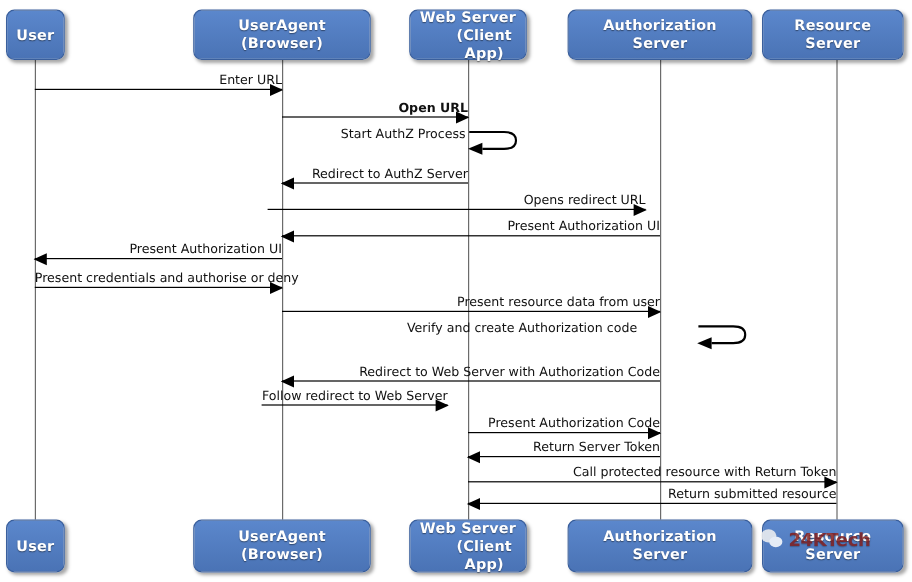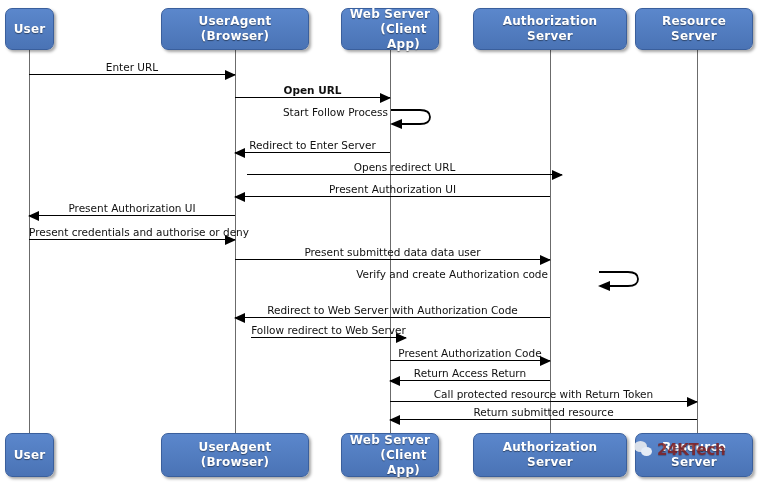--- a/index.html
+++ b/index.html
@@ -74,21 +74,21 @@
   }
   .msg.to-left .head {
     left: -1px;
     border-right: 11px solid #000000;
   }
   .msg .label {
     position: absolute;
     bottom: 3px;
     left: 0;
     width: 100%;
-    text-align: center;
+    text-align: right;
     font-family: "DejaVu Sans", sans-serif;
     font-size: 10.5px;
     color: #111111;
     white-space: nowrap;
     line-height: 1;
   }
   
   .selfloop {
     position: absolute;
   }
@@ -180,28 +180,28 @@
       <div class="msg to-right" style="left: 235px; width: 155px; top: 97px; font-weight: bold;">
         <span class="shaft" style="border-top-color: rgb(0, 0, 0);"></span>
         <span class="head"></span>
         <span class="label">Open URL</span>
       </div>
       <div class="selfloop" style="left: 390px; top: 109px; width: 42px; height: 22px;">
         <svg width="46" height="26">
           <path d="M 1 1 L 30 1 Q 40 1 40 8 Q 40 15 30 15 L 12 15" fill="none" stroke="#000000" stroke-width="1.8"></path>
           <polygon points="0,15 12,10 12,20" fill="#000000"></polygon>
         </svg>
-        <span class="label">Start Follow Process</span>
+        <span class="label">Start AuthZ Process</span>
       </div>
       <div class="msg to-left" style="left: 235px; width: 155px; top: 152px;">
         <span class="shaft" style="border-top-color: rgb(0, 0, 0);"></span>
         <span class="head"></span>
-        <span class="label">Redirect to Enter Server</span>
-      </div>
-      <div class="msg to-right" style="left: 247px; width: 315px; top: 174px; text-decoration: underline;">
+        <span class="label">Redirect to AuthZ Server</span>
+      </div>
+      <div class="msg to-right" style="left: 223px; width: 315px; top: 174px; text-decoration: underline;">
         <span class="shaft" style="border-top-color: rgb(0, 0, 0);"></span>
         <span class="head"></span>
         <span class="label">Opens redirect URL</span>
       </div>
       <div class="msg to-left" style="left: 235px; width: 315px; top: 196px;">
         <span class="shaft" style="border-top-color: rgb(0, 0, 0);"></span>
         <span class="head"></span>
         <span class="label">Present Authorization UI</span>
       </div>
       <div class="msg to-left" style="left: 29px; width: 206px; top: 215px;">
@@ -210,48 +210,48 @@
         <span class="label">Present Authorization UI</span>
       </div>
       <div class="msg to-right" style="left: 29px; width: 206px; top: 239px;">
         <span class="shaft" style="border-top-color: rgb(0, 0, 0);"></span>
         <span class="head"></span>
         <span class="label">Present credentials and authorise or deny</span>
       </div>
       <div class="msg to-right" style="left: 235px; width: 315px; top: 259px;">
         <span class="shaft" style="border-top-color: rgb(0, 0, 0);"></span>
         <span class="head"></span>
-        <span class="label">Present submitted data data user</span>
-      </div>
-      <div class="selfloop" style="left: 550px; top: 271px; width: 42px; height: 22px; padding-left: 48px;">
+        <span class="label">Present resource data from user</span>
+      </div>
+      <div class="selfloop" style="left: 533px; top: 271px; width: 42px; height: 22px; padding-left: 48px;">
         <svg width="46" height="26">
           <path d="M 1 1 L 30 1 Q 40 1 40 8 Q 40 15 30 15 L 12 15" fill="none" stroke="#000000" stroke-width="1.8"></path>
           <polygon points="0,15 12,10 12,20" fill="#000000"></polygon>
         </svg>
         <span class="label">Verify and create Authorization code</span>
       </div>
       <div class="msg to-left" style="left: 235px; width: 315px; top: 317px;">
         <span class="shaft" style="border-top-color: rgb(0, 0, 0);"></span>
         <span class="head"></span>
         <span class="label">Redirect to Web Server with Authorization Code</span>
       </div>
-      <div class="msg to-right" style="left: 251px; width: 155px; top: 337px;">
+      <div class="msg to-right" style="left: 218px; width: 155px; top: 337px;">
         <span class="shaft" style="border-top-color: rgb(0, 0, 0);"></span>
         <span class="head"></span>
         <span class="label">Follow redirect to Web Server</span>
       </div>
       <div class="msg to-right" style="left: 390px; width: 160px; top: 360px;">
         <span class="shaft" style="border-top-color: rgb(0, 0, 0);"></span>
         <span class="head"></span>
         <span class="label">Present Authorization Code</span>
       </div>
       <div class="msg to-left" style="left: 390px; width: 160px; top: 380px;">
         <span class="shaft" style="border-top-color: rgb(0, 0, 0);"></span>
         <span class="head"></span>
-        <span class="label">Return Access Return</span>
+        <span class="label">Return Server Token</span>
       </div>
       <div class="msg to-right" style="left: 390px; width: 307px; top: 401px;">
         <span class="shaft" style="border-top-color: rgb(0, 0, 0);"></span>
         <span class="head"></span>
         <span class="label">Call protected resource with Return Token</span>
       </div>
       <div class="msg to-left" style="left: 390px; width: 307px; top: 419px;">
         <span class="shaft" style="border-top-color: rgb(0, 0, 0);"></span>
         <span class="head"></span>
         <span class="label">Return submitted resource</span>

